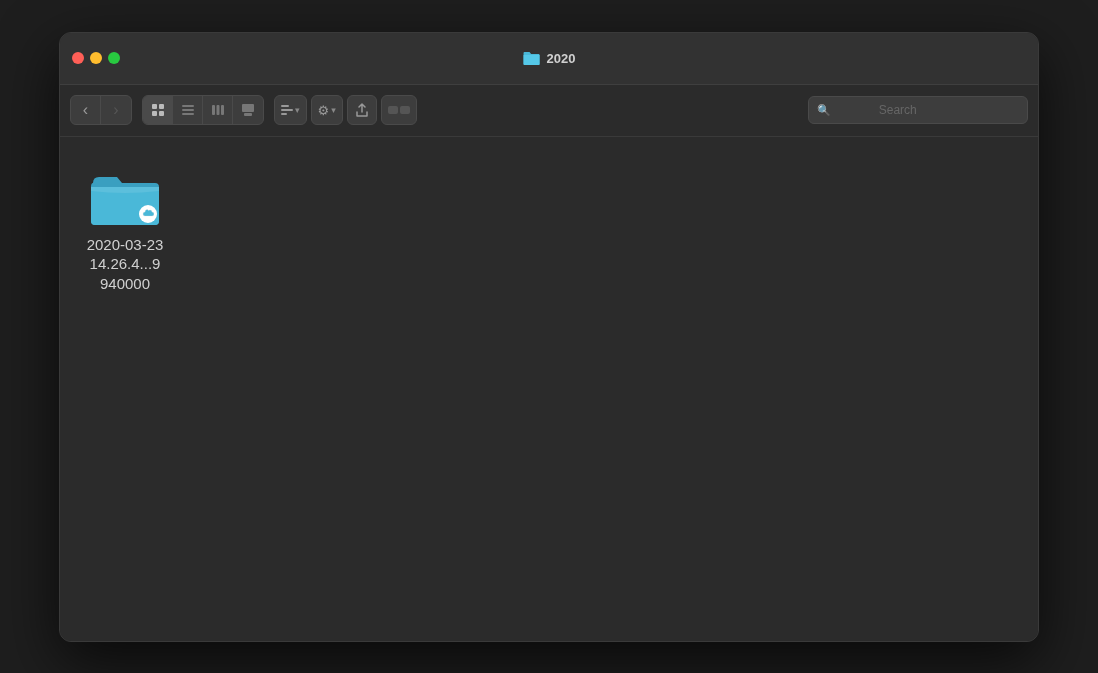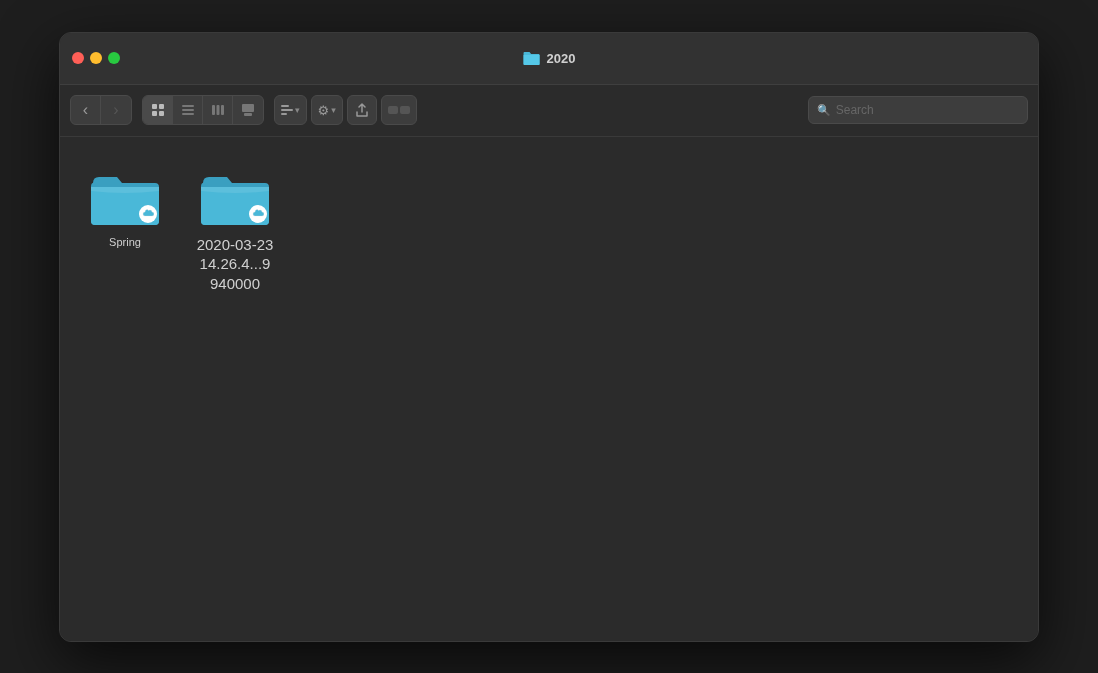--- a/index.html
+++ b/index.html
@@ -185,20 +185,21 @@
       gap: 5px;
     }
 
     .search-bar input {
       background: transparent;
       border: none;
       outline: none;
       color: #22c55e;
       font-size: 12px;
       width: 100%;
+      margin-left: 43px;
     }
 
     .search-bar input::placeholder {
       color: #666;
     }
 
     
     .content {
       flex: 1;
       background: #2b2b2b;
@@ -353,38 +354,20 @@
     <div class="search-bar">
       <span style="color:#666; font-size:11px;">🔍</span>
       <input type="text" placeholder="Search" style="">
     </div>
 
   </div>
 
   <div class="content">
     <div class="file-grid">
 
-      <div class="file-item">
-        <div class="folder-icon-wrap">
-          <svg class="folder-svg" viewBox="0 0 72 60">
-
-            <path d="M4 16 Q4 10 10 10 L28 10 L33 16 L66 16 Q70 16 70 20 L70 54 Q70 58 66 58 L6 58 Q2 58 2 54 L2 20 Q2 16 4 16 Z" fill="#3a9fc0"></path>
-
-            <path d="M2 20 L70 20 L70 54 Q70 58 66 58 L6 58 Q2 58 2 54 Z" fill="#4ab8d8"></path>
-
-            <path d="M2 20 L70 20 L70 24 Q36 28 2 24 Z" fill="rgba(255,255,255,0.1)"></path>
-          </svg>
-          <div class="cloud-badge">
-            <svg width="12" height="10" viewBox="0 0 12 10">
-              <path d="M10 7 Q12 7 12 5 Q12 3 10 3 Q10 1 8 1 Q7 1 6.5 1.5 Q6 0.5 5 0.5 Q3 0.5 3 3 Q1 3 1 5 Q1 7 3 7 Z" fill="#4ab8d8" stroke="#ddd" stroke-width="0.3"></path>
-            </svg>
-          </div>
-        </div>
-        <span class="file-name">Spring</span>
-      </div>
 
       <div class="file-item">
         <div class="folder-icon-wrap">
           <svg class="folder-svg" viewBox="0 0 72 60">
             <path d="M4 16 Q4 10 10 10 L28 10 L33 16 L66 16 Q70 16 70 20 L70 54 Q70 58 66 58 L6 58 Q2 58 2 54 L2 20 Q2 16 4 16 Z" fill="#3a9fc0"></path>
             <path d="M2 20 L70 20 L70 54 Q70 58 66 58 L6 58 Q2 58 2 54 Z" fill="#4ab8d8"></path>
             <path d="M2 20 L70 20 L70 24 Q36 28 2 24 Z" fill="rgba(255,255,255,0.1)"></path>
           </svg>
           <div class="cloud-badge">
             <svg width="12" height="10" viewBox="0 0 12 10">

